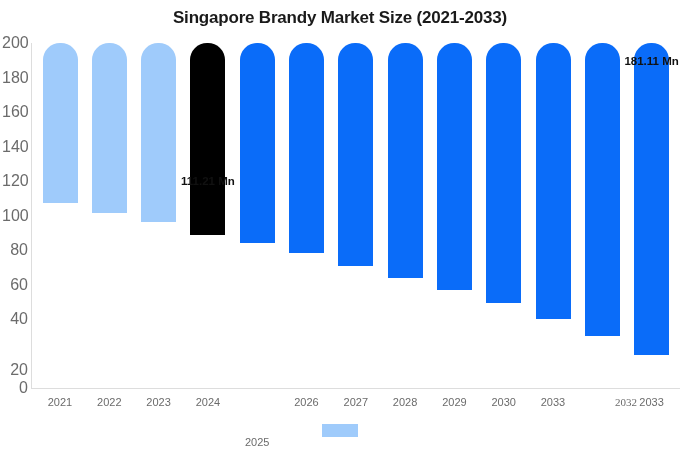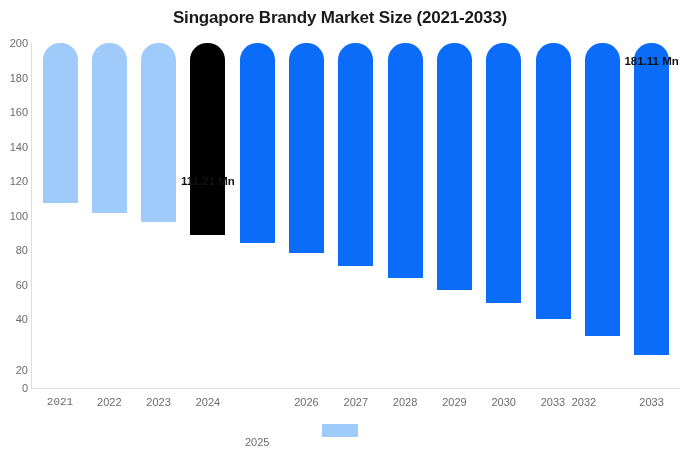--- a/index.html
+++ b/index.html
@@ -54,21 +54,21 @@
     top: 388px;
     width: 649px;
     height: 1px;
     background: #dddddd;
   }
   .y-tick-label {
     position: absolute;
     right: 0;
     width: 26px;
     text-align: right;
-    font-size: 11px;
+    font-size: 16px;
     color: #6b6b6b;
     transform: translateY(-50%);
     white-space: nowrap;
   }
   #y-axis-labels {
     position: absolute;
     left: 0;
     top: 0;
     width: 28px;
     height: 450px;
@@ -183,32 +183,32 @@
       </div>
       <div class="bar-slot" style="left: 553.8px; height: 293.25px; bottom: 51.75px;">
         <div class="bar" style="height: 293.25px; background: rgb(10, 108, 249);"></div>
       </div>
       <div class="bar-slot" style="left: 603.1px; height: 312.415px; bottom: 32.5852px;">
         <div class="bar" style="height: 312.415px; background: rgb(10, 108, 249);"></div>
       </div>
     </div>
 
   <div id="x-axis-labels">
-      <div class="x-tick-label" style="left: 60px; font-family: Liberation Mono, monospace;">2021</div>
+      <div class="x-tick-label" style="left: 60px;">2021</div>
       <div class="x-tick-label" style="left: 109.3px;">2022</div>
       <div class="x-tick-label" style="left: 158.6px;">2023</div>
       <div class="x-tick-label" style="left: 207.9px;">2024</div>
       <div class="x-tick-label" style="left: 257.2px; margin-top: 40px;">2025</div>
       <div class="x-tick-label" style="left: 306.5px;">2026</div>
       <div class="x-tick-label" style="left: 355.8px;">2027</div>
       <div class="x-tick-label" style="left: 405.1px;">2028</div>
       <div class="x-tick-label" style="left: 454.4px;">2029</div>
       <div class="x-tick-label" style="left: 503.7px;">2030</div>
       <div class="x-tick-label" style="left: 553px;">2033</div>
-      <div class="x-tick-label" style="left: 584px;">2032</div>
+      <div class="x-tick-label" style="left: 626px; font-family: Liberation Serif, serif;">2032</div>
       <div class="x-tick-label" style="left: 651.6px;">2033</div>
     </div>
 
   <div id="legend">
     <div id="legend-swatch" style="background: rgb(159, 203, 251);"></div>
   </div>
 
 <div class="bar-value-label" style="left: 207.9px; top: 175.163px;">111.21 Mn</div>
     <div class="bar-value-label" style="left: 651.6px; top: 54.5852px;">181.11 Mn</div>
   </div>

